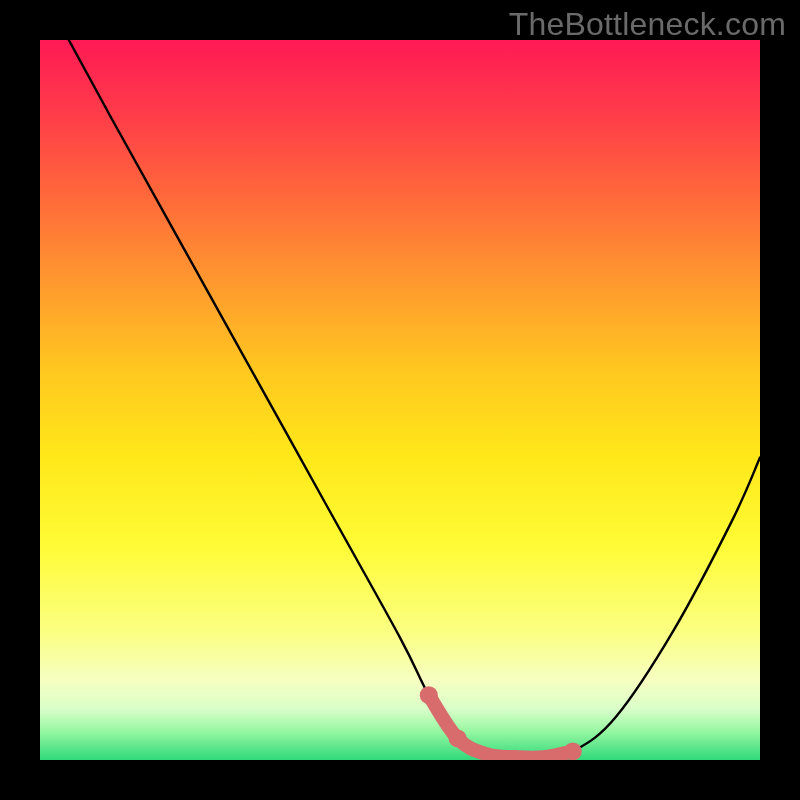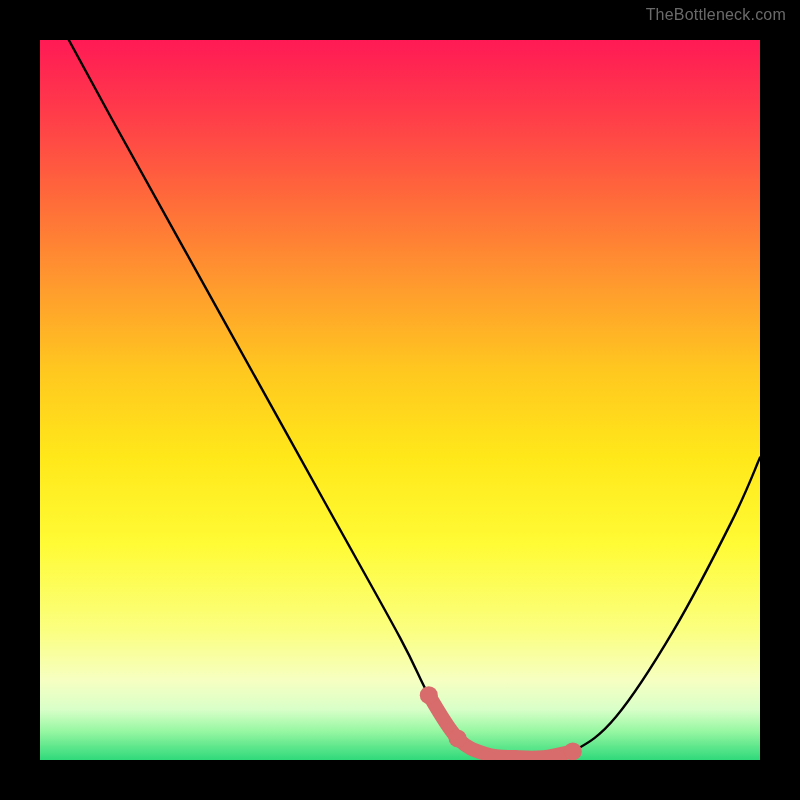--- a/index.html
+++ b/index.html
@@ -54,21 +54,21 @@
     left: 0;
     top: 0;
     width: 720px;
     height: 720px;
   }
   .watermark {
     position: absolute;
     top: 6px;
     right: 14px;
     color: #6a6a6a;
-    font-size: 16px;
+    font-size: 32px;
     letter-spacing: 0.2px;
     font-weight: 500;
   }
 </style>
 </head>
 <body>
 
 <div class="frame">
   <div class="watermark">TheBottleneck.com</div>
 

